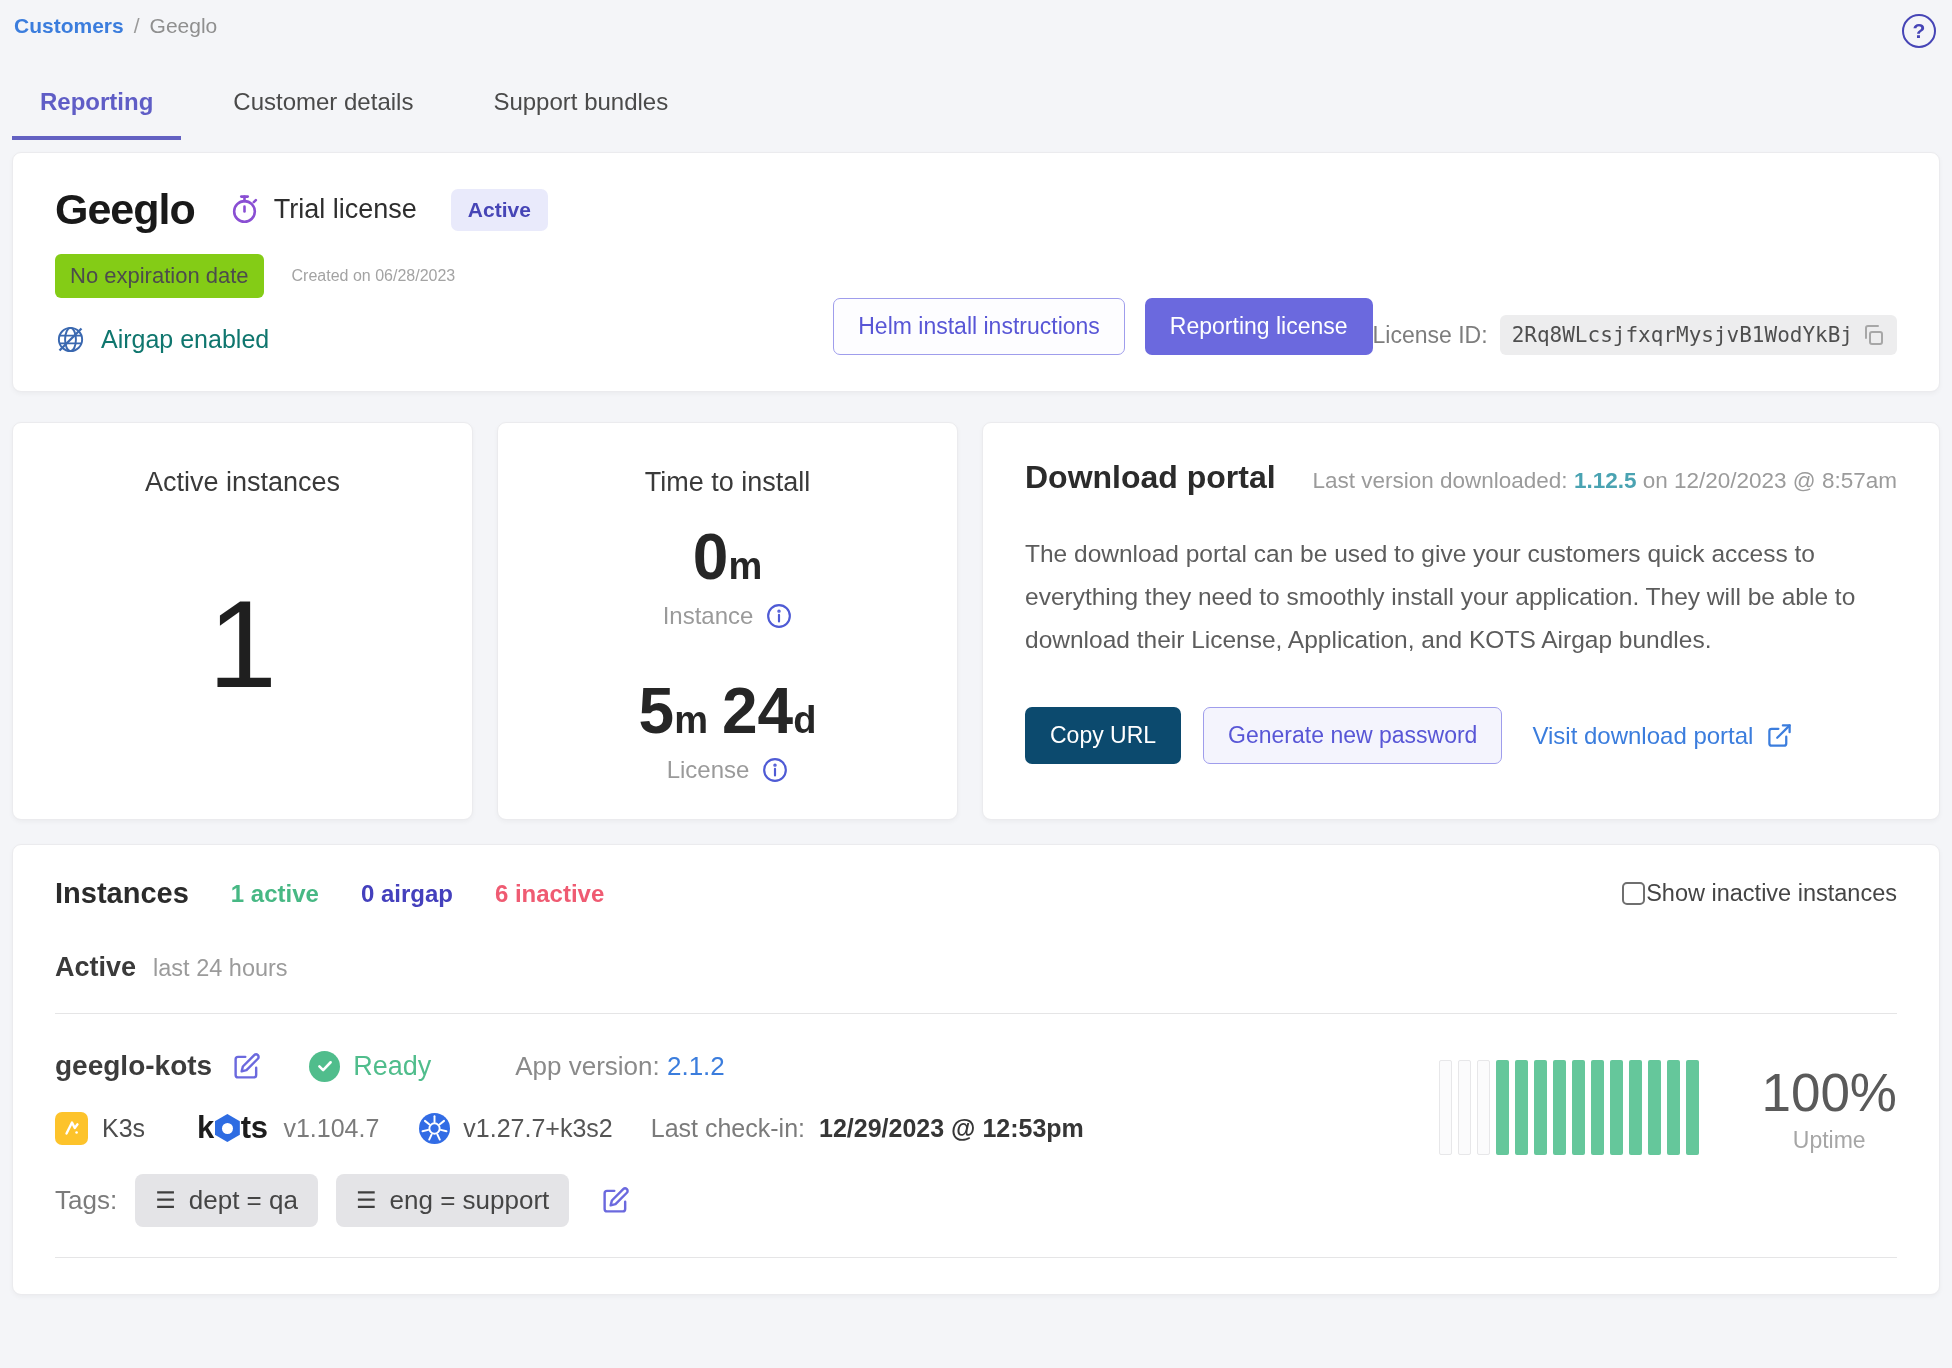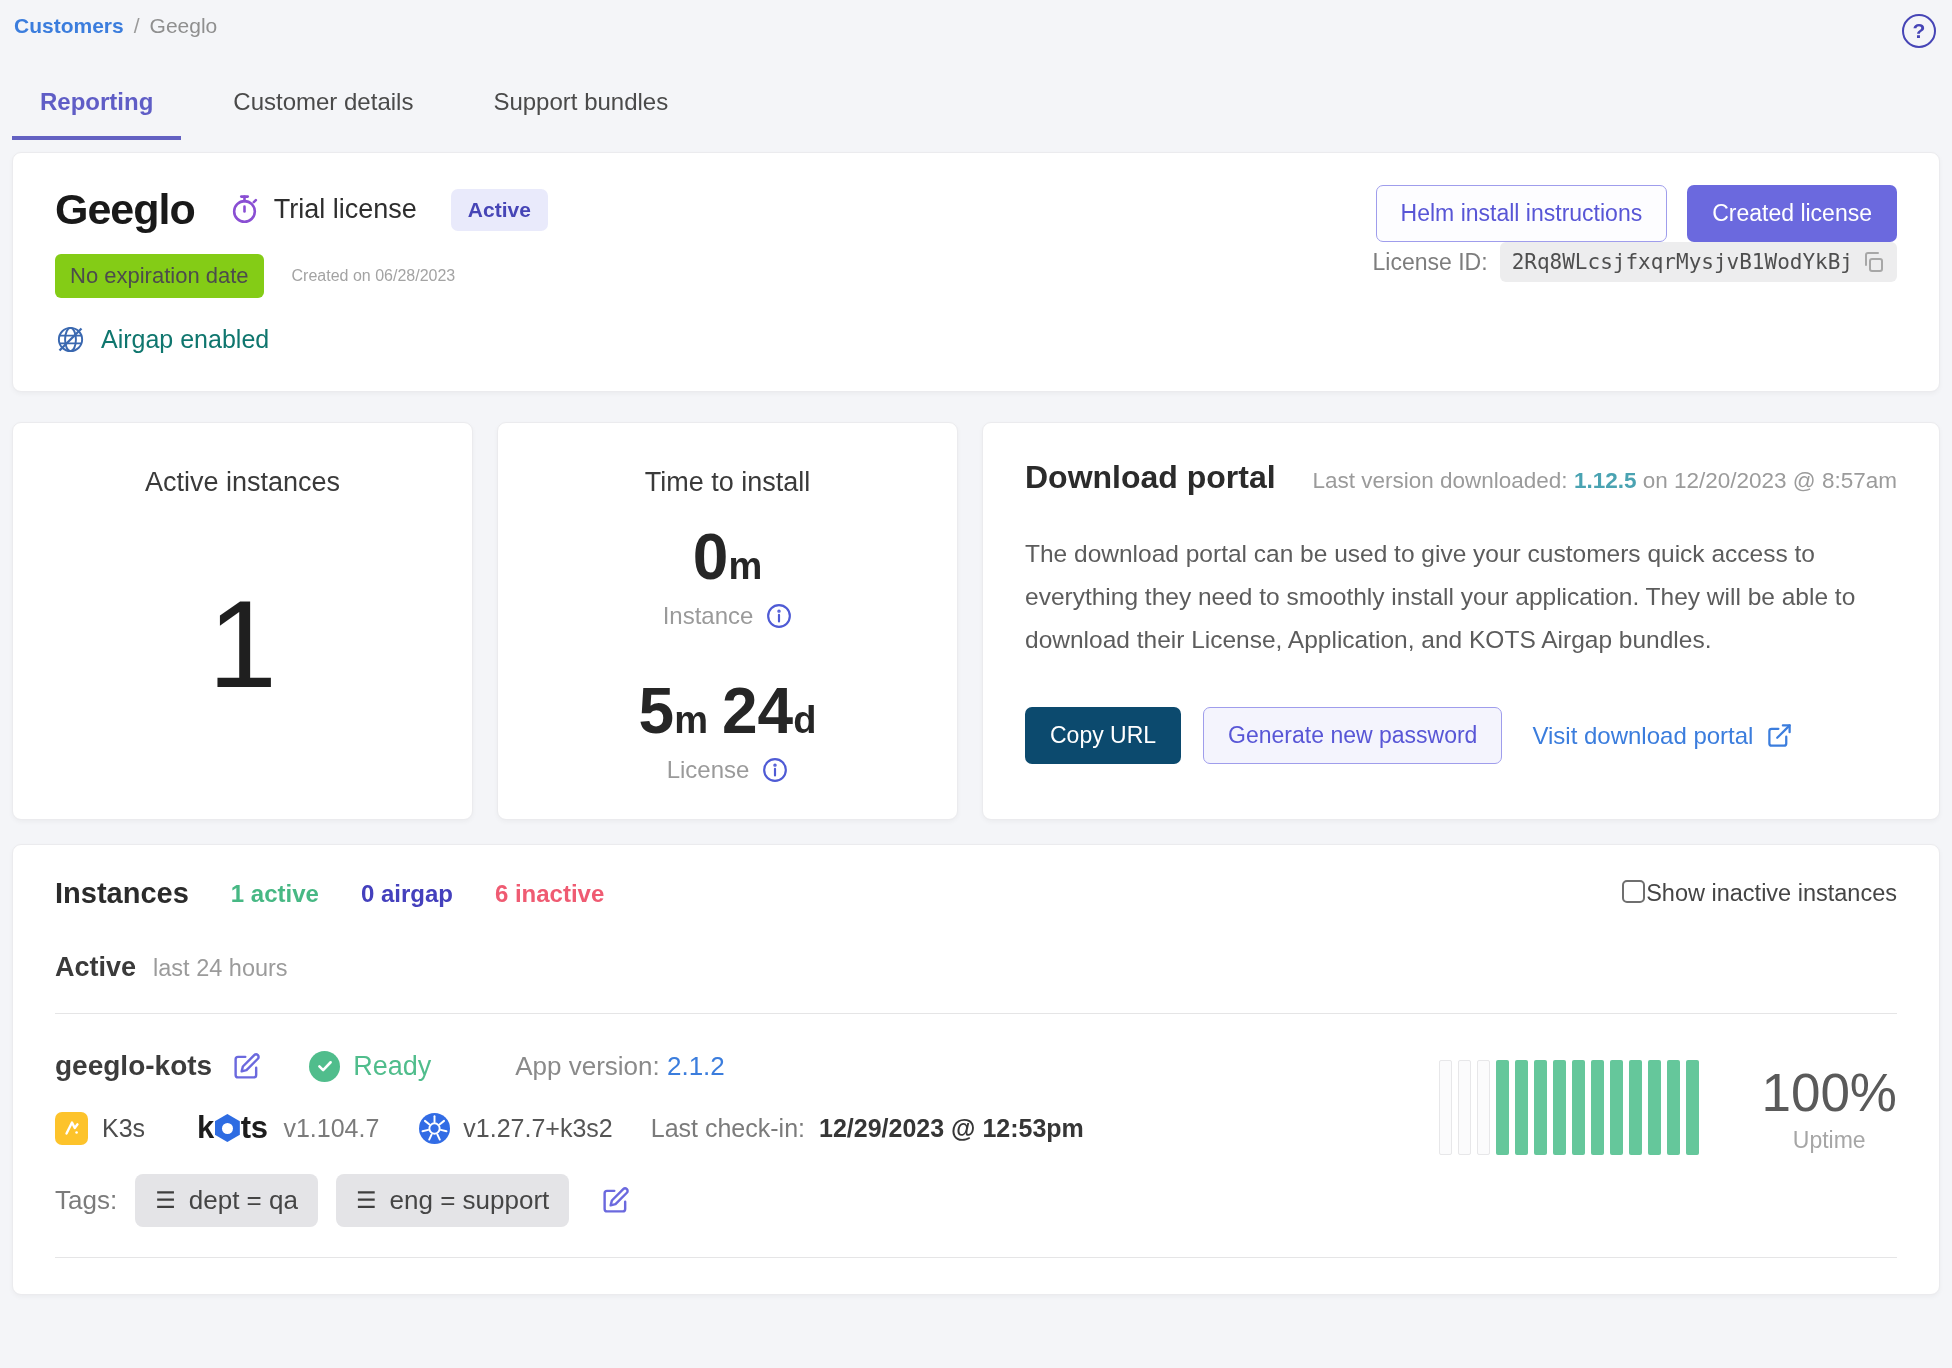--- a/index.html
+++ b/index.html
@@ -25,21 +25,21 @@
   
   .license-card { margin:12px 12px 0; padding:32px 42px 36px; display:flex; justify-content:space-between; }
   .lc-row1 { display:flex; align-items:center; gap:34px; }
   .app-name { font-size:43px; font-weight:700; color:#191919; letter-spacing:-1px; }
   .license-type { display:flex; align-items:center; gap:14px; font-size:27px; color:#2e2e2e; }
   .badge-stable { background:#e9eafb; color:#4645b6; font-size:21px; font-weight:600; padding:9px 17px; border-radius:7px; }
   .lc-row2 { margin-top:20px; display:flex; align-items:center; gap:28px; }
   .badge-noexp { background:#84cc16; color:#4c4c4c; font-size:22px; padding:9px 15px; border-radius:6px; }
   .created { color:#a3a3a3; font-size:16px; }
   .lc-row3 { margin-top:26px; display:flex; align-items:center; gap:15px; font-size:25px; color:#0f766e; }
-  .lc-right { display:flex; flex-direction:column; align-items:flex-end; justify-content:flex-start; }
+  .lc-right { display:flex; flex-direction:row; align-items:flex-end; justify-content:space-between; }
   .btn-row { display:flex; gap:20px; }
   .btn { font-size:23px; border-radius:7px; padding:14px 24px; cursor:pointer; border:1px solid transparent; font-family:"Liberation Sans",sans-serif; }
   .btn-outline { border-color:#9f9dec; color:#5856d6; background:#fdfdff; }
   .btn-primary { background:#6b69de; color:#fff; }
   .license-id-row { display:flex; align-items:center; gap:12px; font-size:23px; color:#7d7d7d; }
   .license-pill { background:#ededee; border-radius:6px; padding:8px 12px; display:flex; align-items:center; gap:8px;
     font-family:"DejaVu Sans Mono", monospace; font-size:21px; color:#4f4f4f; }
 
   
   .stats-row { display:flex; gap:24px; margin:30px 12px 0; height:398px; }
@@ -67,21 +67,21 @@
   .link-external { color:#3b7ddd; font-size:24px; display:flex; align-items:center; gap:13px; margin-left:8px; cursor:pointer; }
 
   
   .instances-card { margin:24px 12px 0; padding:32px 0 36px; }
   .inst-header { display:flex; align-items:center; padding:0 42px; }
   .inst-title { font-size:29px; font-weight:700; color:#2b2b2b; }
   .inst-count { font-size:24px; font-weight:600; margin-left:42px; cursor:pointer; }
   .count-active { color:#47b884; }
   .count-airgap { color:#4440bd; }
   .count-inactive { color:#ef5b72; }
-  .show-inactive { margin-left:auto; display:flex; align-items:flex-start; gap:1px; font-size:23.5px; color:#454545; cursor:pointer; }
+  .show-inactive { margin-left:auto; display:flex; align-items:center; gap:1px; font-size:23.5px; color:#454545; cursor:pointer; }
   .checkbox { width:23px; height:23px; border:2.5px solid #6f6f6f; border-radius:5px; background:#fff; }
   .active-row { padding:0 42px; margin-top:42px; display:flex; align-items:baseline; gap:17px; }
   .active-label { font-size:27px; font-weight:700; color:#3a3a3a; }
   .active-sub { font-size:23.5px; color:#9b9b9b; }
   .divider { height:1px; background:#e5e5e6; margin:30px 42px 0; }
 
   .instance-row { display:flex; padding:36px 42px 0; }
   .instance-left { flex:1; display:flex; flex-direction:column; gap:28px; }
   .ir1 { display:flex; align-items:center; gap:20px; }
   .iname { font-size:28px; font-weight:700; color:#3c3c3c; }
@@ -166,21 +166,21 @@
             <path d="M3.4 9h17.2M3.4 15h17.2"></path>
               <path d="M20.5 3.5L3.5 20.5" stroke-width="1.8"></path>
           </svg>
         </span>
         <span>Airgap enabled</span>
       </div>
     </div>
     <div class="lc-right">
       <div class="btn-row">
         <button class="btn btn-outline">Helm install instructions</button>
-        <button class="btn btn-primary">Created license</button>
+        <button class="btn btn-primary">Reporting license</button>
       </div>
       <div class="license-id-row">
         <span>License ID:</span>
         <span class="license-pill">
           <span>2Rq8WLcsjfxqrMysjvB1WodYkBj</span>
           <span class="icon">
             <svg width="24" height="24" viewBox="0 0 24 24" fill="none" stroke="#a7a7a7" stroke-width="2" stroke-linecap="round">
               <rect x="9" y="9" width="12" height="12" rx="2"></rect>
                 <path d="M5 15V5a2 2 0 0 1 2-2h10"></path>
             </svg>

